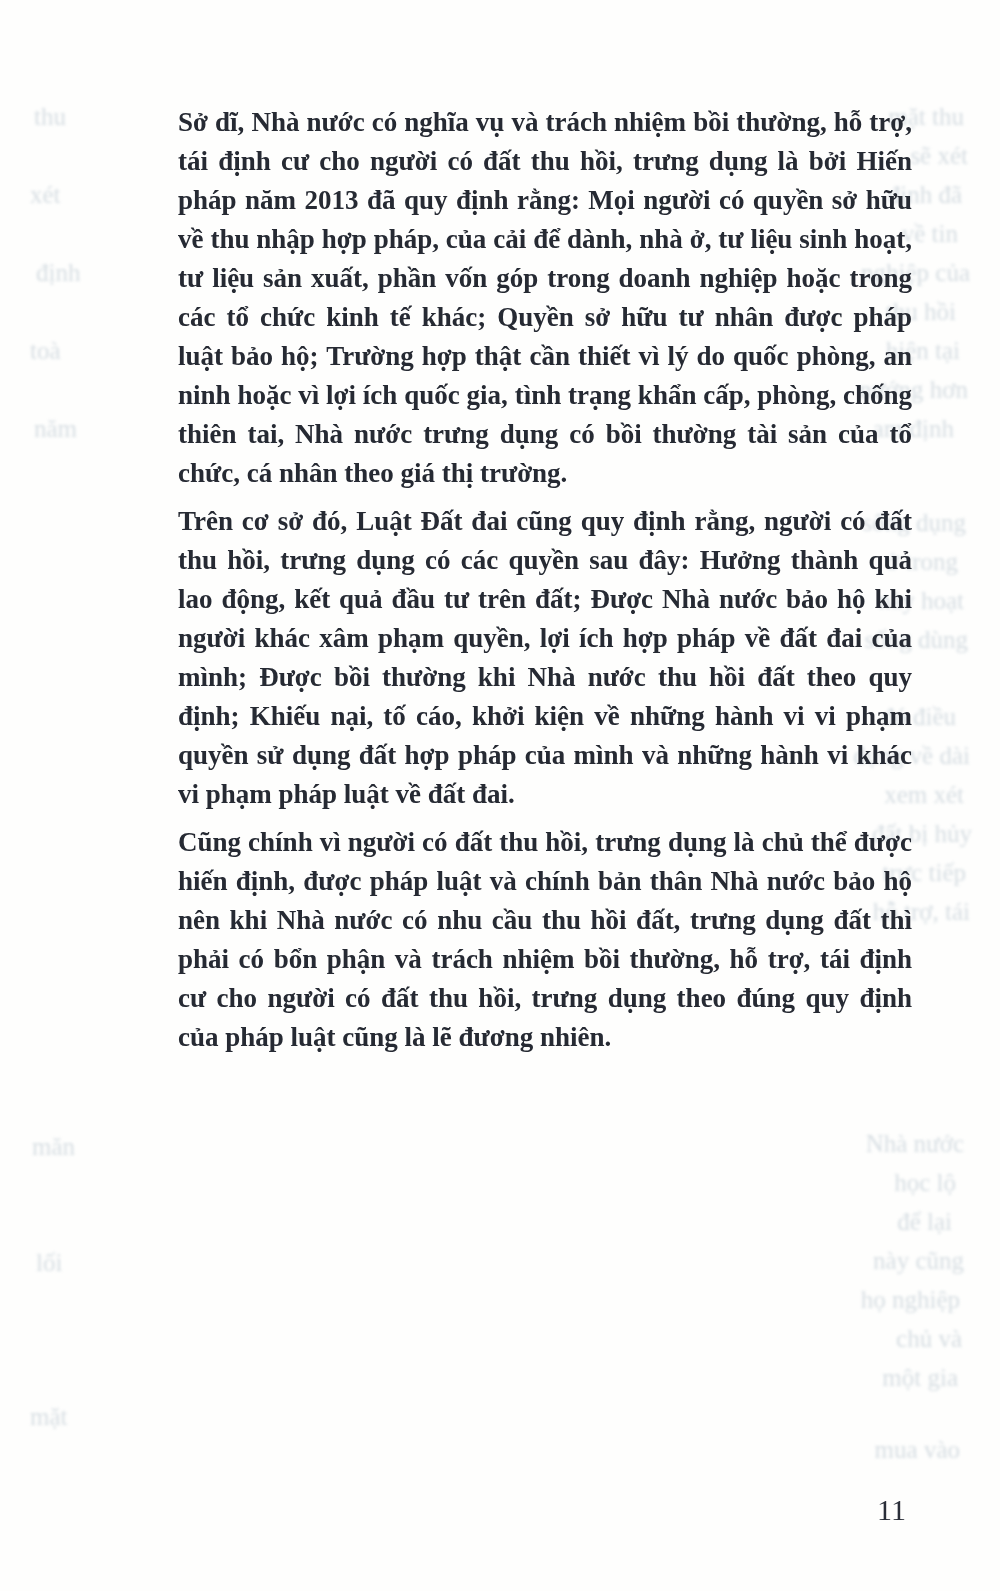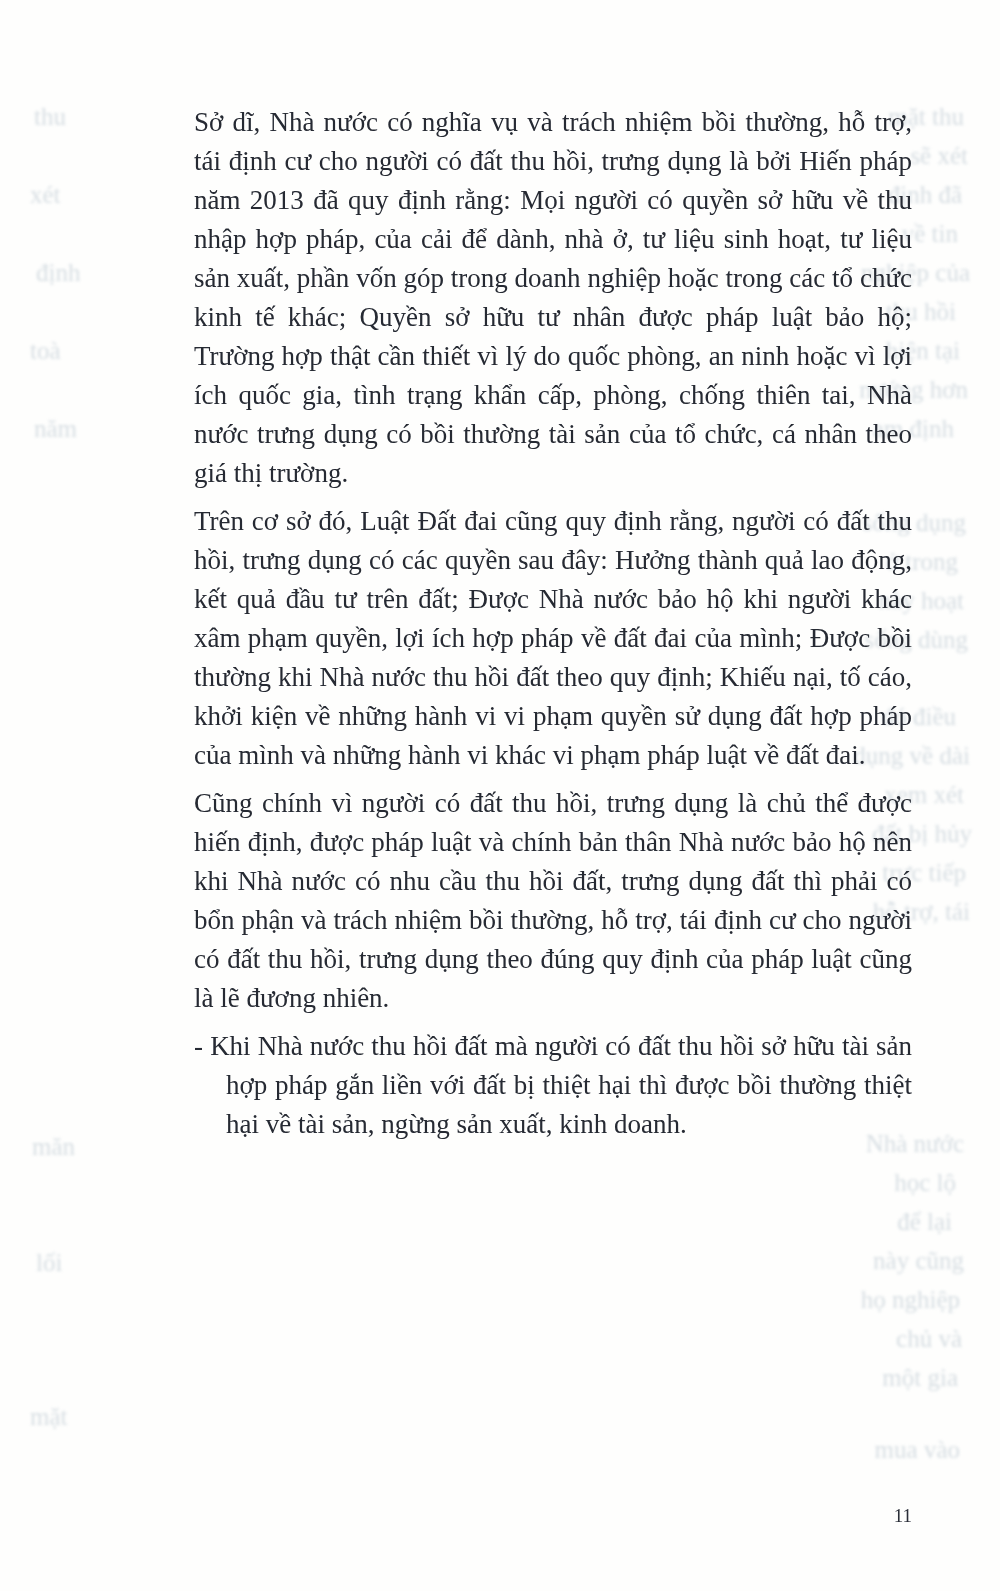--- a/index.html
+++ b/index.html
@@ -19,31 +19,32 @@
   .text-block {
     position: absolute;
     left: 178px;
     top: 103px;
     width: 734px;
     font-size: 27px;
     line-height: 39px;
     text-align: justify;
   }
   .para {
-    margin: 0 0 9px 16px;
+    margin: 0 0 9px 0;
+    font-weight: bold;
   }
   .para.bullet {
     padding-left: 32px;
     text-indent: -32px;
   }
   .page-number {
     position: absolute;
-    right: 88px;
+    right: 94px;
     bottom: 64px;
-    font-size: 19px;
+    font-size: 30px;
     color: #2a2e38;
   }
   
   .ghost {
     position: absolute;
     font-size: 25px;
     line-height: 25px;
     color: #9fb0bd;
     opacity: 0.42;
     filter: blur(1.6px);
@@ -93,21 +94,17 @@
     <span class="ghost" style="right:38px;top:1326px">chủ và</span>
     <span class="ghost" style="right:42px;top:1365px">một gia</span>
     <span class="ghost" style="right:40px;top:1437px">mua vào</span>
   </div>
 
   <main class="text-block">
     <p class="para">Sở dĩ, Nhà nước có nghĩa vụ và trách nhiệm bồi thường, hỗ trợ, tái định cư cho người có đất thu hồi, trưng dụng là bởi Hiến pháp năm 2013 đã quy định rằng: Mọi người có quyền sở hữu về thu nhập hợp pháp, của cải để dành, nhà ở, tư liệu sinh hoạt, tư liệu sản xuất, phần vốn góp trong doanh nghiệp hoặc trong các tổ chức kinh tế khác; Quyền sở hữu tư nhân được pháp luật bảo hộ; Trường hợp thật cần thiết vì lý do quốc phòng, an ninh hoặc vì lợi ích quốc gia, tình trạng khẩn cấp, phòng, chống thiên tai, Nhà nước trưng dụng có bồi thường tài sản của tổ chức, cá nhân theo giá thị trường.</p>
     <p class="para">Trên cơ sở đó, Luật Đất đai cũng quy định rằng, người có đất thu hồi, trưng dụng có các quyền sau đây: Hưởng thành quả lao động, kết quả đầu tư trên đất; Được Nhà nước bảo hộ khi người khác xâm phạm quyền, lợi ích hợp pháp về đất đai của mình; Được bồi thường khi Nhà nước thu hồi đất theo quy định; Khiếu nại, tố cáo, khởi kiện về những hành vi vi phạm quyền sử dụng đất hợp pháp của mình và những hành vi khác vi phạm pháp luật về đất đai.</p>
     <p class="para">Cũng chính vì người có đất thu hồi, trưng dụng là chủ thể được hiến định, được pháp luật và chính bản thân Nhà nước bảo hộ nên khi Nhà nước có nhu cầu thu hồi đất, trưng dụng đất thì phải có bổn phận và trách nhiệm bồi thường, hỗ trợ, tái định cư cho người có đất thu hồi, trưng dụng theo đúng quy định của pháp luật cũng là lẽ đương nhiên.</p>
 
-    <p class="para bullet">
-      <span>-</span>
-      <span>Khi Nhà nước thu hồi đất mà người có đất thu hồi sở hữu tài sản hợp pháp gắn liền với đất bị thiệt hại thì được bồi thường thiệt hại về tài sản, ngừng sản xuất, kinh doanh.</span>
-    </p>
   </main>
 
   <div class="page-number">11</div>
 
 </div>
 
 </body></html>

